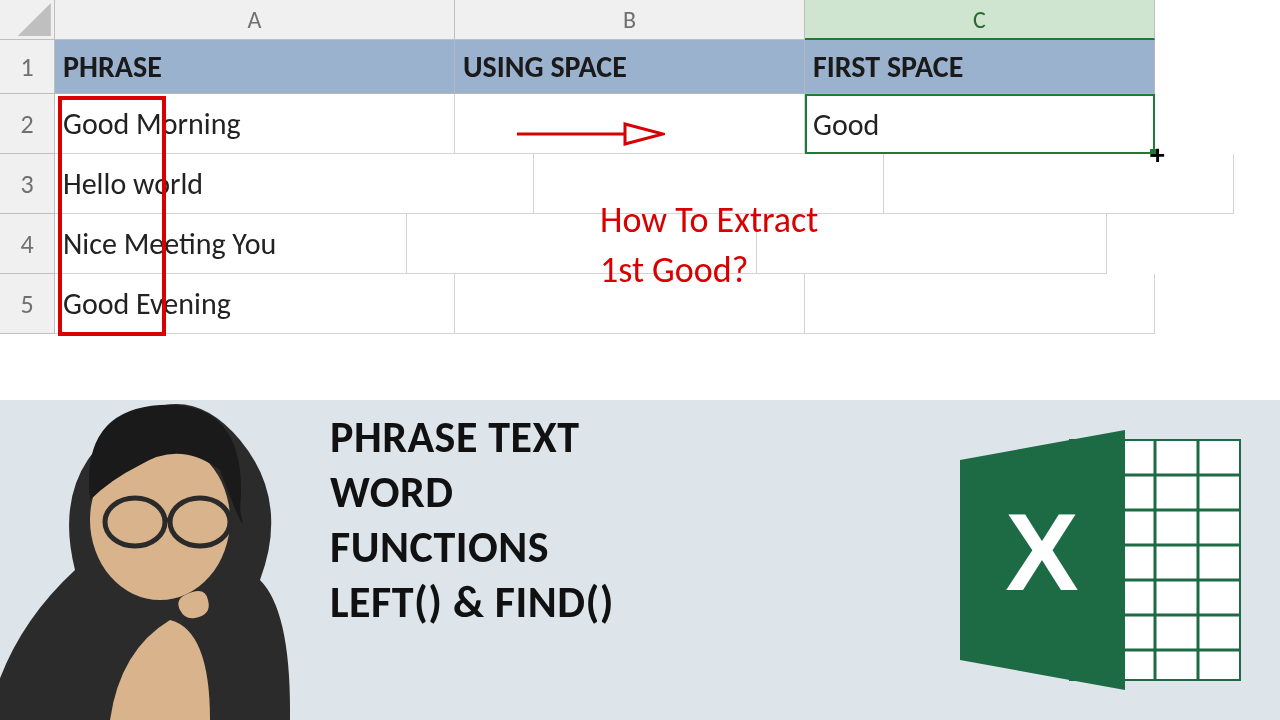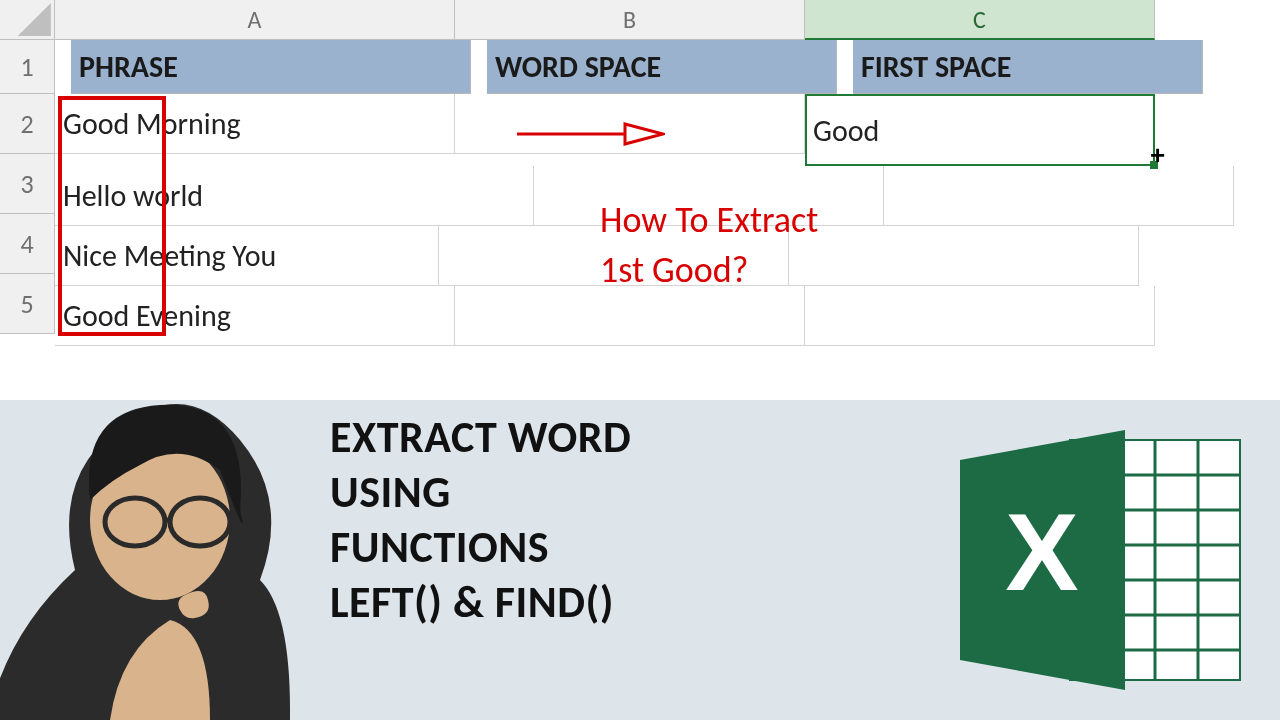--- a/index.html
+++ b/index.html
@@ -74,21 +74,20 @@
     color: #222;
     background: #fff;
     white-space: nowrap;
   }
   .cell.header-cell {
     background: #9bb2ce;
     font-weight: bold;
     color: #1a1a1a;
     border-right: 1px solid #b8b8b8;
     border-bottom: 1px solid #b8b8b8;
-    margin-left: 16px;
   }
   .cell.active {
     border: 2px solid #1e7a35;
     padding-left: 6px;
     position: relative;
   }
   .cell.active::after {
     content: "";
     position: absolute;
     right: -5px;
@@ -170,35 +169,35 @@
     <div class="row-header" style="height: 54px;">1</div>
     <div class="row-header" style="height: 60px;">2</div>
     <div class="row-header" style="height: 60px;">3</div>
     <div class="row-header" style="height: 60px;">4</div>
     <div class="row-header" style="height: 60px;">5</div>
   </div>
 
 <div class="grid-body" id="grid-body">
     <div class="grid-row">
       <div class="cell header-cell" style="width: 400px; height: 54px;">PHRASE</div>
-      <div class="cell header-cell" style="width: 350px; height: 54px;">WORD SPACE</div>
+      <div class="cell header-cell" style="width: 350px; height: 54px;">USING SPACE</div>
       <div class="cell header-cell" style="width: 350px; height: 54px;">FIRST SPACE</div>
     </div>
     <div class="grid-row">
       <div class="cell" style="width: 400px; height: 60px;">Good Morning</div>
       <div class="cell" style="width: 350px; height: 60px;"></div>
-      <div class="cell active" style="width: 350px; height: 72px;">Good</div>
+      <div class="cell active" style="width: 350px; height: 60px;">Good</div>
     </div>
     <div class="grid-row">
       <div class="cell" style="width: 479px; height: 60px;">Hello world</div>
       <div class="cell" style="width: 350px; height: 60px;"></div>
       <div class="cell" style="width: 350px; height: 60px;"></div>
     </div>
     <div class="grid-row">
-      <div class="cell" style="width: 384px; height: 60px;">Nice Meeting You</div>
+      <div class="cell" style="width: 352px; height: 60px;">Nice Meeting You</div>
       <div class="cell" style="width: 350px; height: 60px;"></div>
       <div class="cell" style="width: 350px; height: 60px;"></div>
     </div>
     <div class="grid-row">
       <div class="cell" style="width: 400px; height: 60px; padding-left: 8px;">Good Evening</div>
       <div class="cell" style="width: 350px; height: 60px;"></div>
       <div class="cell" style="width: 350px; height: 60px;"></div>
     </div>
   </div>
 
@@ -211,22 +210,22 @@
 
 <div class="fill-cursor" style="left:1150px; top:140px;">+</div>
 
 <div class="callout" style="left:600px; top:195px;">
   <div>How To Extract</div>
   <div>1st Good?</div>
 </div>
 
 <div class="banner">
   <div class="banner-title">
-    <div>EXTRACT WORD</div>
-    <div>USING</div>
+    <div>PHRASE TEXT</div>
+    <div>WORD</div>
     <div>FUNCTIONS</div>
     <div>LEFT() &amp; FIND()</div>
   </div>
 
   <svg class="presenter" viewBox="0 0 340 370">
     <path d="M 85 220 Q 60 120 140 70 Q 200 30 250 90 Q 300 150 270 230 Q 300 260 300 360 L 300 370 L 0 370 L 0 360 Q 20 280 85 220 Z" fill="#2b2b2b"></path>
     <ellipse cx="170" cy="170" rx="70" ry="80" fill="#d9b38c"></ellipse>
     <path d="M 100 150 Q 90 60 170 55 Q 260 50 250 160 Q 260 200 230 120 Q 190 90 150 115 Q 120 130 100 150 Z" fill="#1a1a1a"></path>
     <ellipse cx="145" cy="172" rx="30" ry="24" fill="none" stroke="#2a2a2a" stroke-width="5"></ellipse>
     <ellipse cx="210" cy="172" rx="30" ry="24" fill="none" stroke="#2a2a2a" stroke-width="5"></ellipse>

